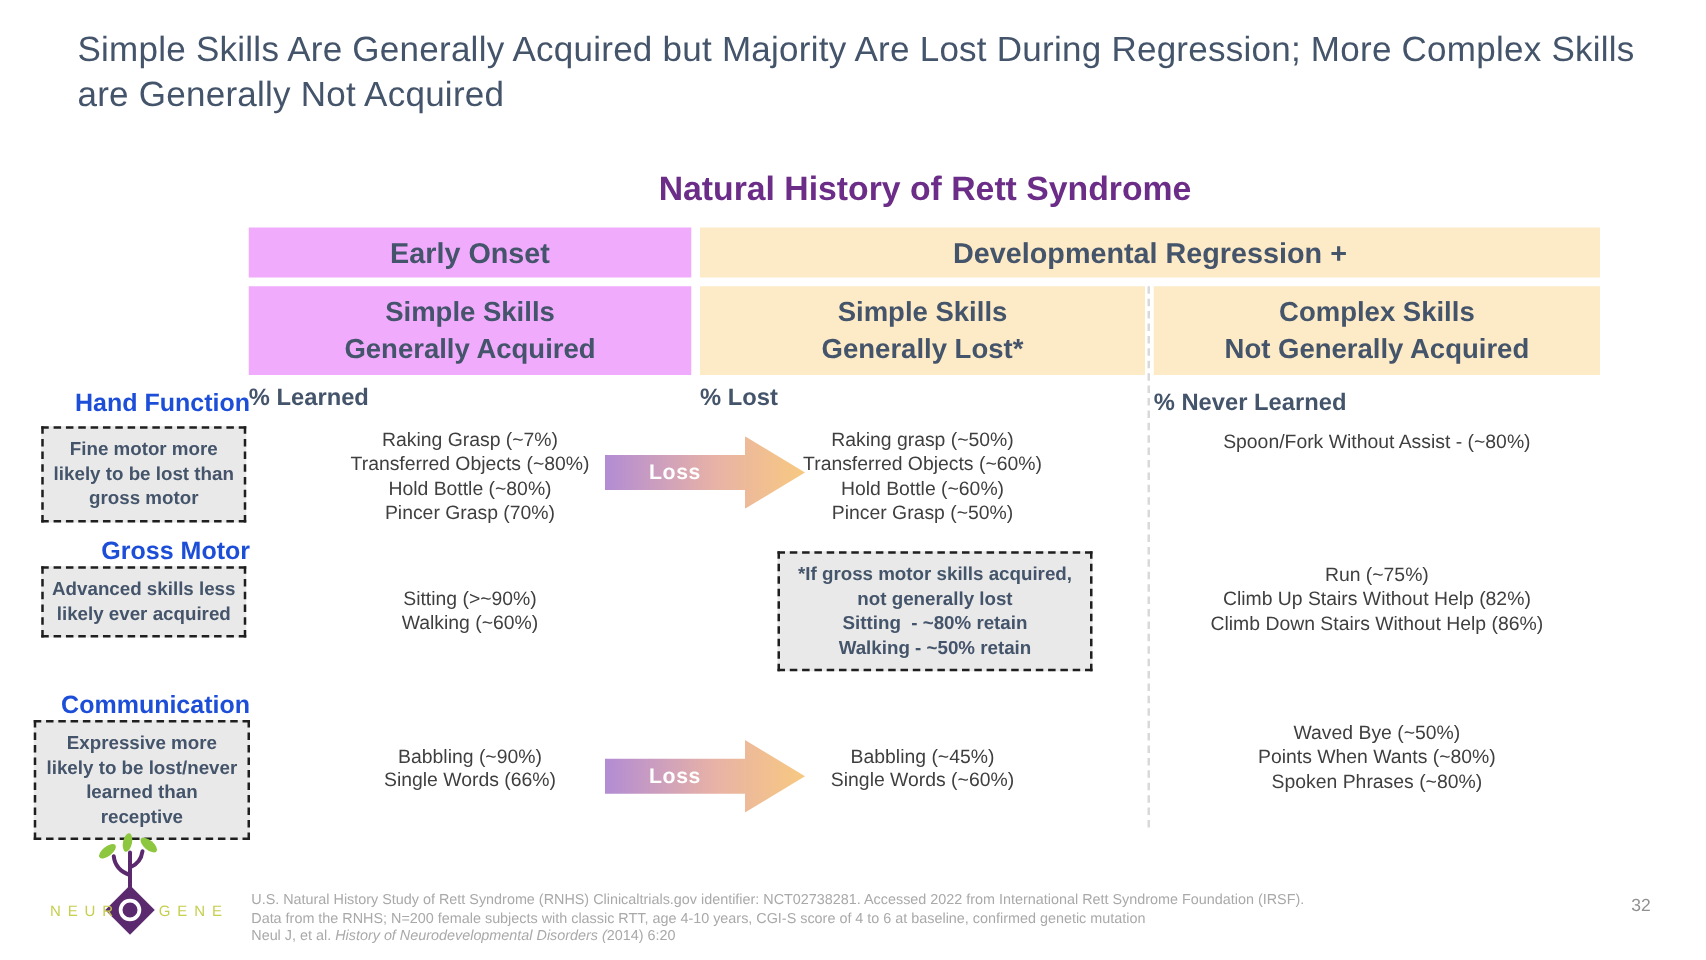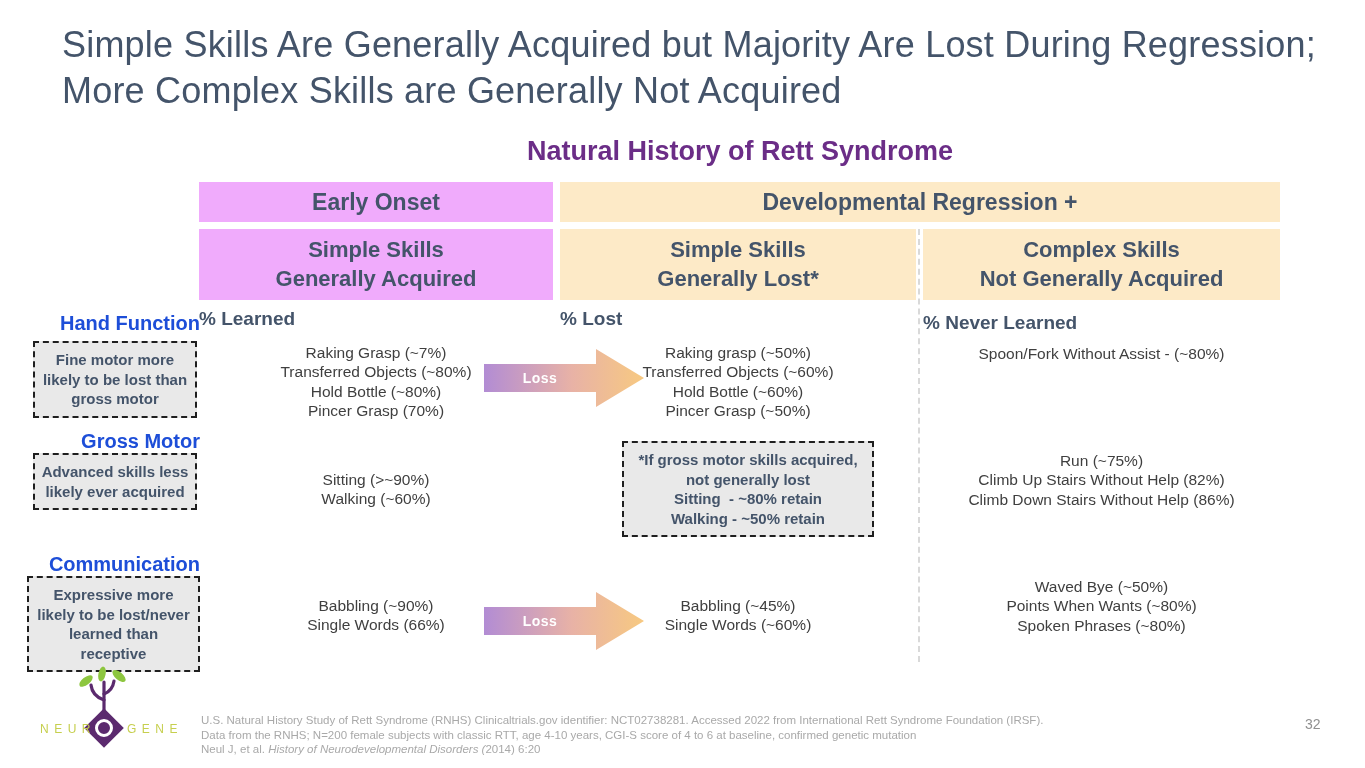--- a/index.html
+++ b/index.html
@@ -3,21 +3,21 @@
 <meta charset="utf-8">
 <style>
   html,body{margin:0;padding:0;background:#888;}
   .slide{
     position:relative;width:1365px;height:768px;background:#ffffff;overflow:hidden;
     font-family:"Liberation Sans",sans-serif;
   }
   .abs{position:absolute;}
   .slide-title{
     left:62px;top:22px;width:1262px;
-    font-size:36px;line-height:1.27;font-weight:400;color:#44546a;letter-spacing:.2px;
+    font-size:28px;line-height:1.27;font-weight:400;color:#44546a;letter-spacing:.2px;
   }
   .chart-title{
     left:200px;top:136px;width:1080px;text-align:center;
     font-size:27px;font-weight:700;color:#6b2d87;
   }
   .band{
     display:flex;align-items:center;justify-content:center;text-align:center;
     color:#44546a;font-weight:700;
   }
   .lavender{background:#f0abfc;}
@@ -54,21 +54,21 @@
     font-size:15.5px;line-height:1.25;color:#3f3f3f;
   }
   .stack .line{white-space:pre-wrap;}
   .note-box .line{white-space:pre-wrap;}
   .loss-arrow{
     background:linear-gradient(90deg,#b28cd4 0%,#e8b2a6 55%,#f7c981 100%);
     clip-path:polygon(0 26%,70% 26%,70% 0,100% 50%,70% 100%,70% 74%,0 74%);
     display:flex;align-items:center;
   }
   .loss-arrow span{
-    width:70%;text-align:center;color:#ffffff;font-weight:700;font-size:14px;letter-spacing:.5px;
+    width:70%;text-align:center;color:#ffffff;font-weight:700;font-size:17px;letter-spacing:.5px;
   }
   .footnotes{
     left:201px;top:713px;width:960px;
     font-size:11.5px;line-height:1.28;color:#a9a9a9;white-space:nowrap;
   }
   .footnotes .it{font-style:italic;}
   .page-number{left:1305px;top:716px;width:40px;font-size:14px;color:#909090;text-align:left;}
   .logo{left:38px;top:664px;}
 </style>
 </head>

